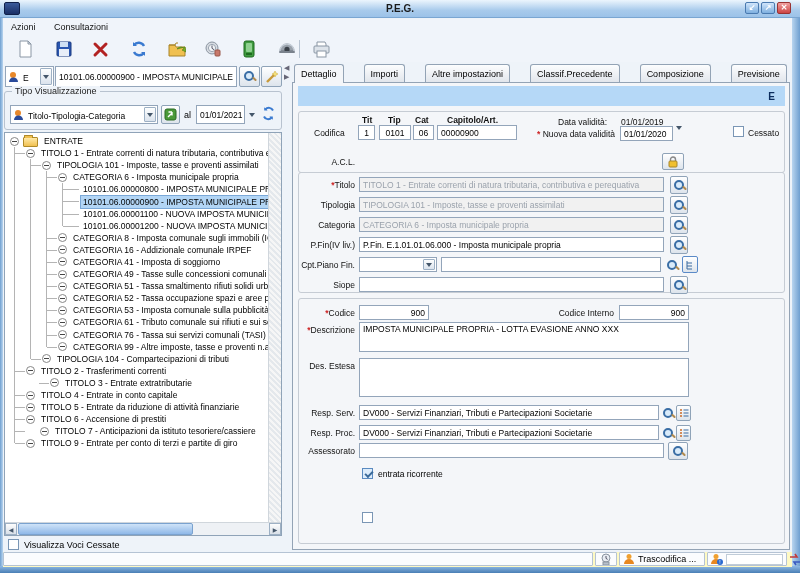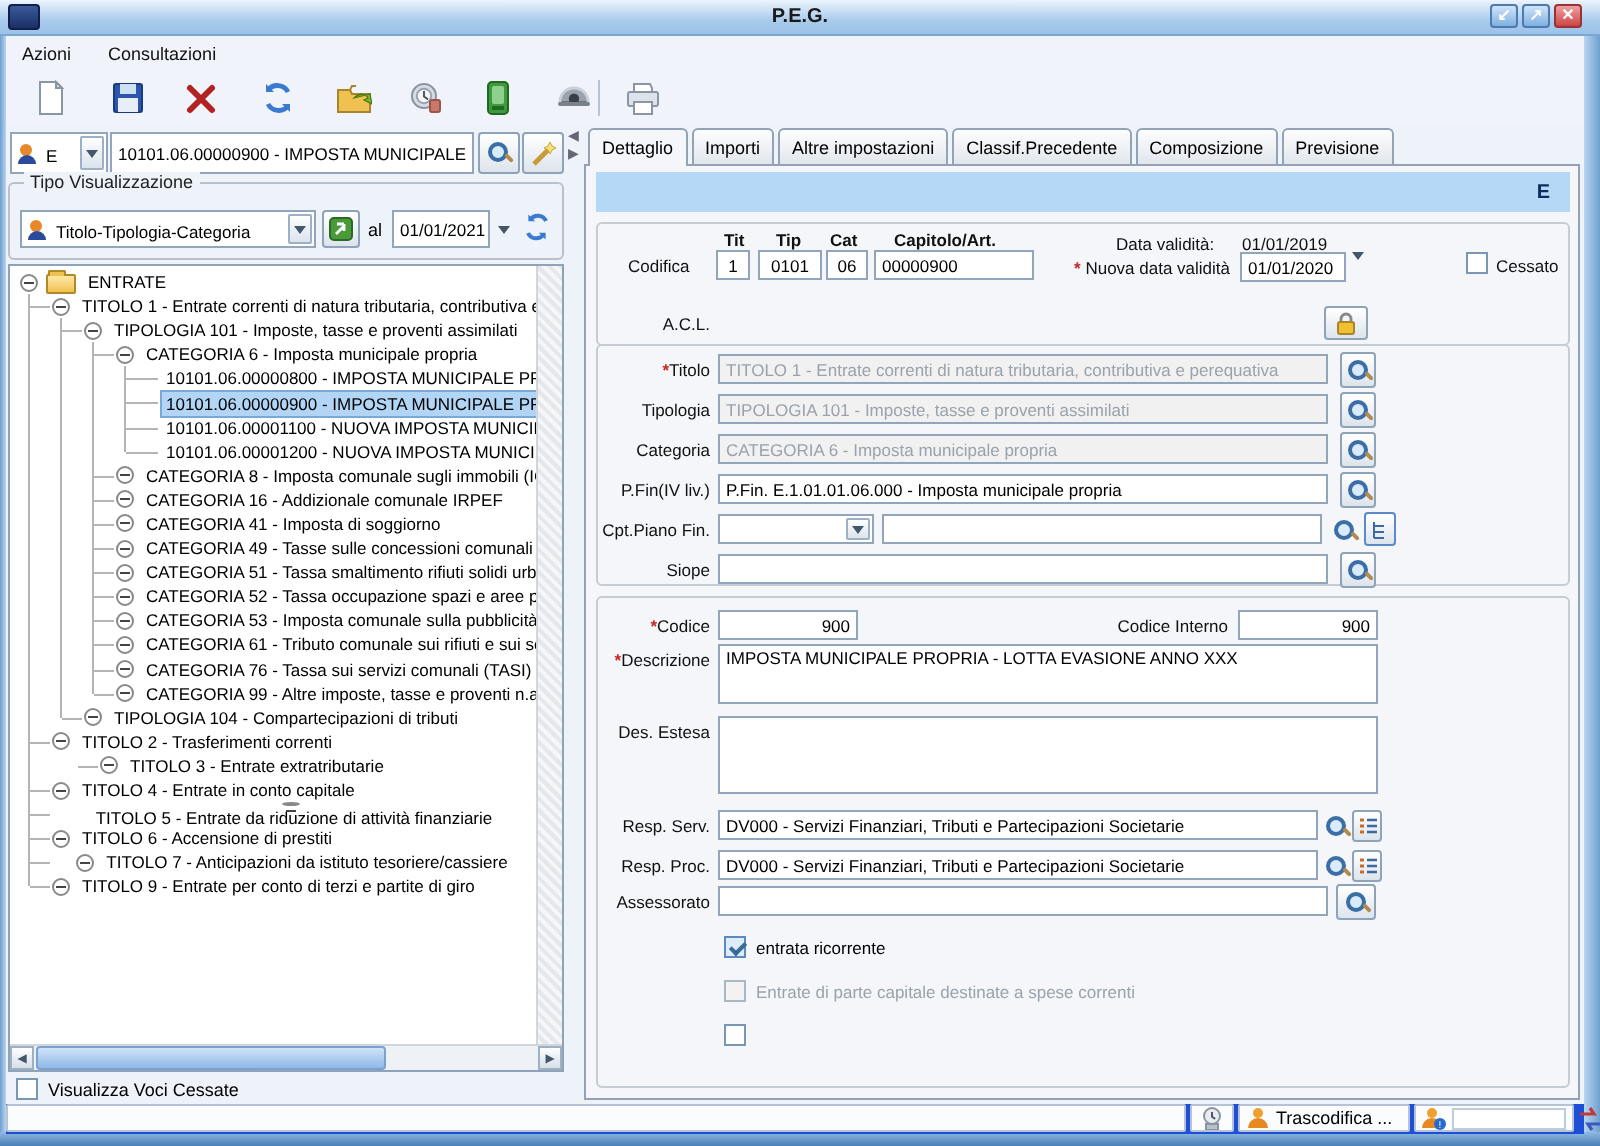--- a/index.html
+++ b/index.html
@@ -65,21 +65,21 @@
 #hthumb{position:absolute;left:13px;top:0;width:175px;height:12px;background:linear-gradient(#cfe3f8,#8fb8e8);border:1px solid #7aa2cf;border-radius:2px}
 #cessrow{left:8px;top:538px;height:13px;display:flex;align-items:center;gap:5px}
 .cb{width:11px;height:11px;border:1px solid #7a96b5;background:#fff;position:relative;display:inline-block}
 .cb.checked{background:#dcecfb;border-color:#5a8ac0}
 .cb.checked::after{content:"";position:absolute;left:2px;top:2px;width:6px;height:3px;border-left:2px solid #3a6a9a;border-bottom:2px solid #3a6a9a;transform:rotate(-45deg)}
 .cb.disabled{background:#f2f2f2;border-color:#aab6c2}
 
 #split-left{left:284px;top:64px;color:#667;font-size:7px}
 #split-right{left:284px;top:73px;color:#667;font-size:7px}
 
-#tabs{left:294px;top:64px;height:18px;display:flex;gap:2px}
+#tabs{left:294px;top:64px;height:18px;display:flex;gap:20px}
 .tab{height:18px;padding:4px 6px 0;border:1px solid #93a3b5;border-bottom:none;border-radius:3px 3px 0 0;background:linear-gradient(#fcfdfe,#e2e6ec);white-space:nowrap}
 .tab.active{background:#f4f6f9;position:relative;z-index:3;height:19px}
 #detailpanel{left:292px;top:82px;width:498px;height:468px;border:1px solid #93a3b5;background:#f4f6f9}
 .group{position:absolute;left:5px;width:487px;border:1px solid #c6ccd4;border-radius:3px}
 #capheader{position:absolute;left:5px;top:3px;width:487px;height:20px;background:#b5d8f7;display:flex;align-items:center}
 #capheader .cap{font-weight:bold;font-size:10px;color:#0c2d5e;padding-left:6px;white-space:nowrap}
 #capheader .flag{position:absolute;right:10px;font-weight:bold;font-size:10px;color:#0c2d5e}
 #grp1{top:28px;height:62px}
 #grp2{top:89px;height:121px}
 #grp3{top:215px;height:246px}
@@ -90,21 +90,21 @@
 .afld.dis{background:#f1f1f1;color:#9aa2ac}
 .abtn{position:absolute;width:17px;height:17px;border:1px solid #8fa3b8;border-radius:2px;background:linear-gradient(#ffffff,#dde4ec);display:flex;align-items:center;justify-content:center}
 
 .mag{display:inline-block;width:13px;height:13px;position:relative}
 .mag::before{content:"";position:absolute;left:1px;top:1px;width:6px;height:6px;border:2px solid #3a6ea5;border-radius:50%;background:#d9ebfa}
 .mag::after{content:"";position:absolute;left:9px;top:8px;width:5px;height:2px;background:#b08a4f;border-radius:1px;transform:rotate(45deg)}
 .area{position:absolute;border:1px solid #93a5ba;background:#fff;padding:1px 3px;font-size:8.5px;overflow:hidden}
 .ckrow{position:absolute;display:flex;align-items:center;gap:5px;font-size:8.5px}
 .dislbl{color:#9aa2ac}
 
-#statusbar{left:3px;top:552px;width:789px;height:15px;background:#1d4ed8}
+#statusbar{left:3px;top:552px;width:789px;height:15px;background:#fef9c3}
 .scell{position:absolute;top:0;height:14px;border:1px solid #b5c3d4;background:#fbfcfe;border-radius:1px;display:flex;align-items:center;gap:3px;padding:0 3px;overflow:hidden}
 #scell1{left:0;width:590px}
 #scell2{left:592px;width:22px}
 #scell3{left:616px;width:86px}
 #scell4{left:704px;width:80px}
 #sarrows{position:absolute;left:786px;top:1px}
 svg{display:block}
 </style>
 </head>
 <body>
@@ -324,29 +324,29 @@
         <span class="tlabel">TITOLO 2 - Trasferimenti correnti</span>
       </div>
       <div class="trow d1" style="height: 12.1px; padding-left: 21px; margin-left: 24px;">
         <span class="handle"></span>
         <span class="tlabel">TITOLO 3 - Entrate extratributarie</span>
       </div>
       <div class="trow d1" style="height: 12.1px; padding-left: 21px;">
         <span class="handle"></span>
         <span class="tlabel">TITOLO 4 - Entrate in conto capitale</span>
       </div>
-      <div class="trow d1" style="height: 12.1px; padding-left: 21px; flex-direction: column;">
+      <div class="trow d1" style="height: 12.1px; padding-left: 21px;">
         <span class="handle"></span>
         <span class="tlabel">TITOLO 5 - Entrate da riduzione di attività finanziarie</span>
       </div>
       <div class="trow d1" style="height: 12.1px; padding-left: 21px;">
         <span class="handle"></span>
         <span class="tlabel">TITOLO 6 - Accensione di prestiti</span>
       </div>
-      <div class="trow d1" style="height: 12.1px; padding-left: 21px; justify-content: center;">
+      <div class="trow d1" style="height: 12.1px; padding-left: 35px;">
         <span class="handle"></span>
         <span class="tlabel">TITOLO 7 - Anticipazioni da istituto tesoriere/cassiere</span>
       </div>
       <div class="trow d1" style="height: 12.1px; padding-left: 21px;">
         <span class="handle"></span>
         <span class="tlabel">TITOLO 9 - Entrate per conto di terzi e partite di giro</span>
       </div>
       <div class="guide" style="left: 9px; top: 12.1px; height: 296.4px;"></div>
       <div class="guide" style="left: 25px; top: 24.2px; height: 199.6px;"></div>
       <div class="guide" style="left: 41px; top: 36.3px; height: 175.4px;"></div>
@@ -482,24 +482,20 @@
     </div>
     <span class="rlbl" style="left:0;top:147px;width:56px">Assessorato</span>
     <div class="afld" style="left:60px;top:144px;width:305px"></div>
     <div class="abtn" style="left:369px;top:143px;width:20px;height:18px">
         <span class="mag"></span>
       </div>
     <div class="ckrow" style="left:63px;top:169px">
       <span class="cb checked"></span>
       <span>entrata ricorrente</span>
     </div>
-    <div class="ckrow" style="left:63px;top:191px">
-      <span class="cb disabled"></span>
-      <span class="dislbl">Entrate di parte capitale destinate a spese correnti</span>
-    </div>
     <div class="ckrow" style="left:63px;top:213px">
       <span class="cb"></span>
     </div>
   </div>
 </div>
 
 <div class="abs" id="statusbar">
   <div class="scell" id="scell1"></div>
   <div class="scell" id="scell2">
     <svg width="14" height="13">

